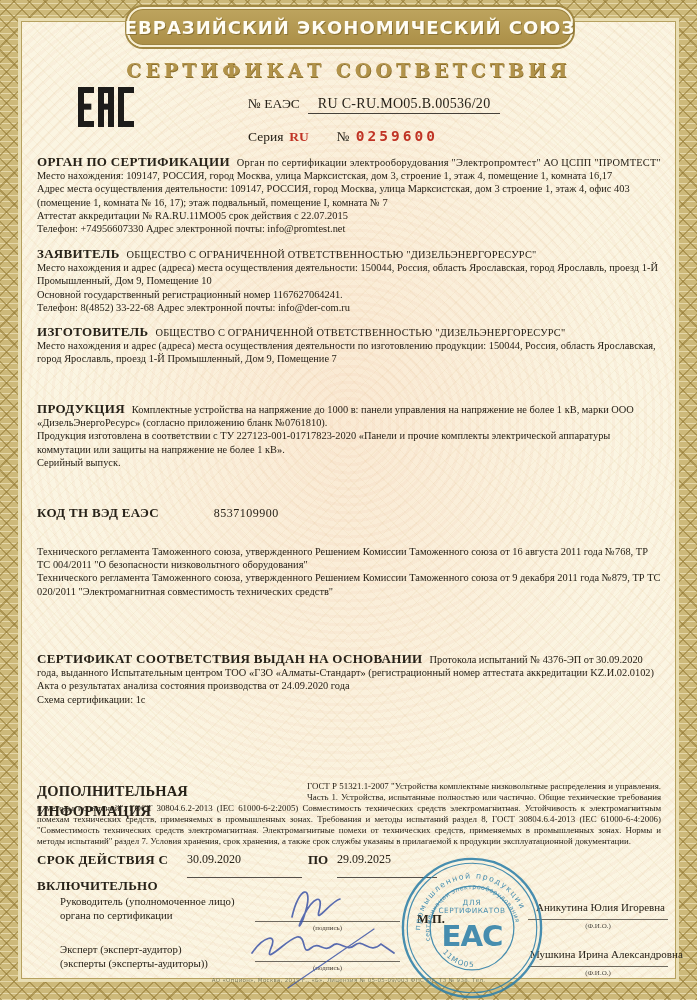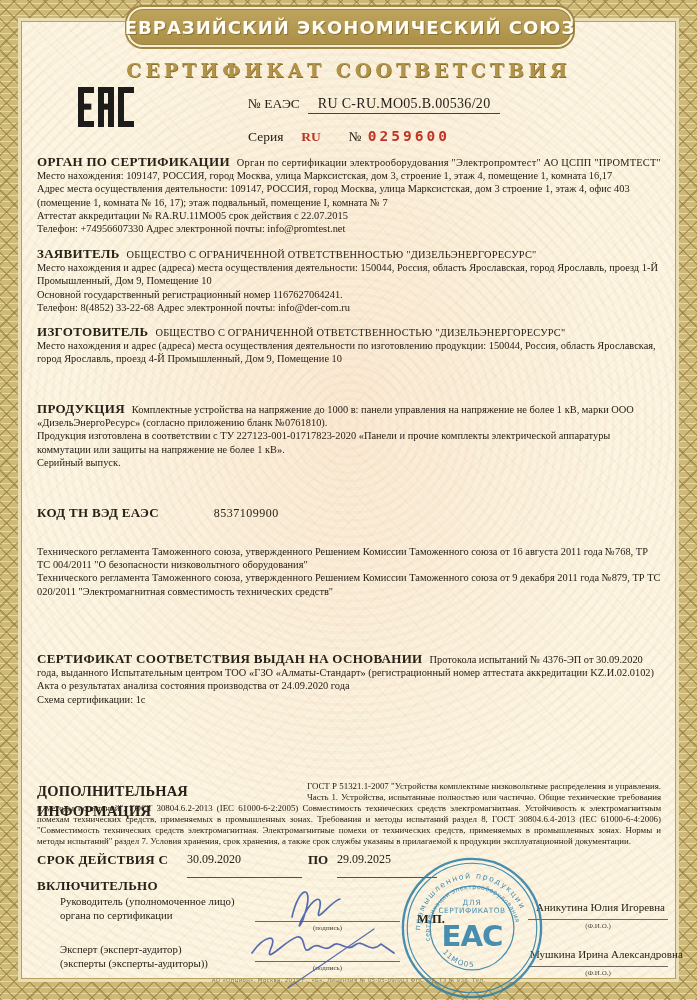--- a/index.html
+++ b/index.html
@@ -25,21 +25,21 @@
   .plaque span{color:#fffdf4;font-family:"DejaVu Sans",sans-serif;font-weight:700;
     font-size:18px;letter-spacing:1px;white-space:nowrap;text-shadow:1px 1px 0 #8a7133;}
   .eac-logo{position:absolute;left:78px;top:87px;z-index:4;}
   .doc-title{position:absolute;left:0;top:59px;width:100%;text-align:center;z-index:4;margin:0;
     font-family:"DejaVu Serif",serif;font-weight:700;font-size:19px;letter-spacing:4px;
     color:#b2934a;text-shadow:.6px .8px 0 #8a6e2e;}
   .num-line{position:absolute;left:248px;top:96px;font-size:13.5px;z-index:4;}
   .num-line .lbl{margin-right:8px;}
   .num-line .val{display:inline-block;border-bottom:1px solid #46413a;padding:0 10px 1px 10px;font-size:14px;letter-spacing:.3px;}
   .series-line{position:absolute;left:248px;top:128px;font-size:13.5px;z-index:4;}
-  .series-line .red{color:#c03425;font-weight:bold;margin-left:18px;}
+  .series-line .red{color:#c03425;font-weight:bold;margin-left:6px;}
   .series-line .no{margin-left:28px;}
   .series-line .serial{color:#c03425;font-family:"DejaVu Sans Mono",monospace;font-weight:bold;
     font-size:14.5px;letter-spacing:3px;margin-left:6px;}
   .sec{position:absolute;left:37px;width:624px;font-size:10.4px;line-height:13.2px;text-align:left;}
   .sec-title{font-weight:bold;font-size:13px;letter-spacing:.3px;margin-right:7px;}
   .caps{letter-spacing:.2px;}
   .tnved-code{margin-left:48px;font-size:12px;letter-spacing:.5px;}
   .add-title{float:left;width:264px;font-weight:bold;font-size:14.5px;letter-spacing:.2px;line-height:20px;height:22px;margin-right:6px;}
   .add-text{font-size:8.9px;line-height:11px;text-align:justify;}
   .validity{position:absolute;left:37px;top:852px;width:624px;font-size:13px;}
@@ -107,21 +107,21 @@
 
   <div class="sec" style="top:247px;">
     <span class="sec-title">ЗАЯВИТЕЛЬ</span><span class="caps">ОБЩЕСТВО С ОГРАНИЧЕННОЙ ОТВЕТСТВЕННОСТЬЮ "ДИЗЕЛЬЭНЕРГОРЕСУРС"</span>
     <div>Место нахождения и адрес (адреса) места осуществления деятельности: 150044, Россия, область Ярославская, город Ярославль, проезд 1-Й Промышленный, Дом 9, Помещение 10</div>
     <div>Основной государственный регистрационный номер 1167627064241.</div>
     <div>Телефон: 8(4852) 33-22-68 Адрес электронной почты: info@der-com.ru</div>
   </div>
 
   <div class="sec" style="top:325px;">
     <span class="sec-title">ИЗГОТОВИТЕЛЬ</span><span class="caps">ОБЩЕСТВО С ОГРАНИЧЕННОЙ ОТВЕТСТВЕННОСТЬЮ "ДИЗЕЛЬЭНЕРГОРЕСУРС"</span>
-    <div>Место нахождения и адрес (адреса) места осуществления деятельности по изготовлению продукции: 150044, Россия, область Ярославская, город Ярославль, проезд 4-Й Промышленный, Дом 9, Помещение 10</div>
+    <div>Место нахождения и адрес (адреса) места осуществления деятельности по изготовлению продукции: 150044, Россия, область Ярославская, город Ярославль, проезд 1-Й Промышленный, Дом 9, Помещение 7</div>
   </div>
 
   <div class="sec" style="top:402px;">
     <span class="sec-title">ПРОДУКЦИЯ</span><span>Комплектные устройства на напряжение до 1000 в: панели управления на напряжение не более 1 кВ, марки ООО «ДизельЭнергоРесурс» (согласно приложению бланк №0761810).</span>
     <div>Продукция изготовлена в соответствии с ТУ 227123-001-01717823-2020 «Панели и прочие комплекты электрической аппаратуры коммутации  или защиты на напряжение не более 1 кВ».</div>
     <div>Серийный выпуск.</div>
   </div>
 
   <div class="sec" style="top:506px;">
     <span class="sec-title">КОД ТН ВЭД ЕАЭС</span><span class="tnved-code">8537109900</span>

